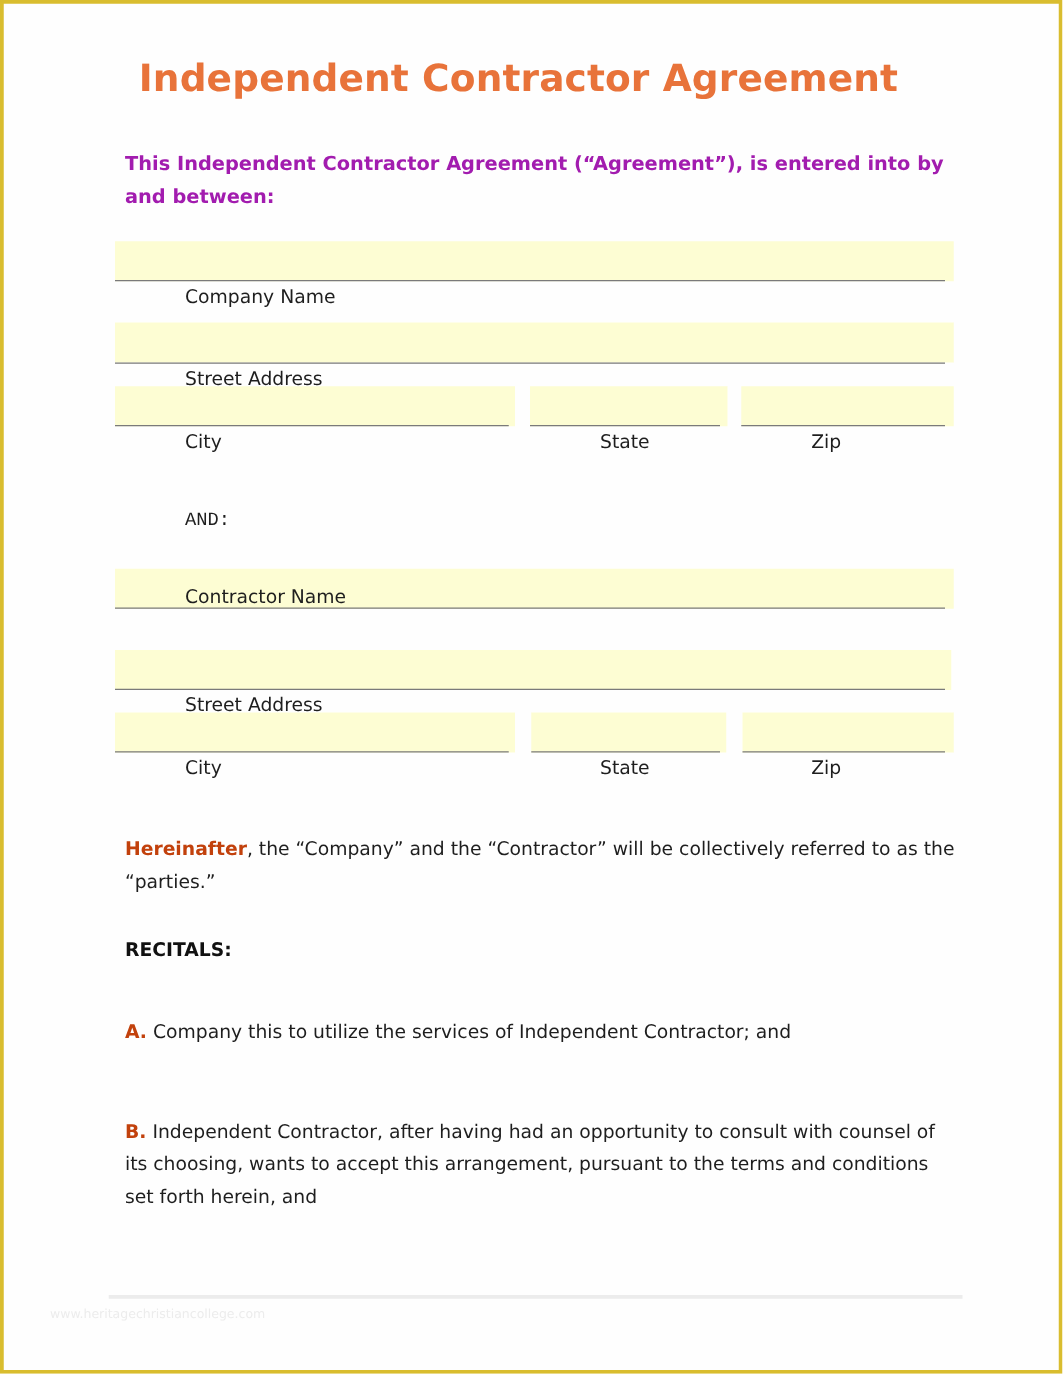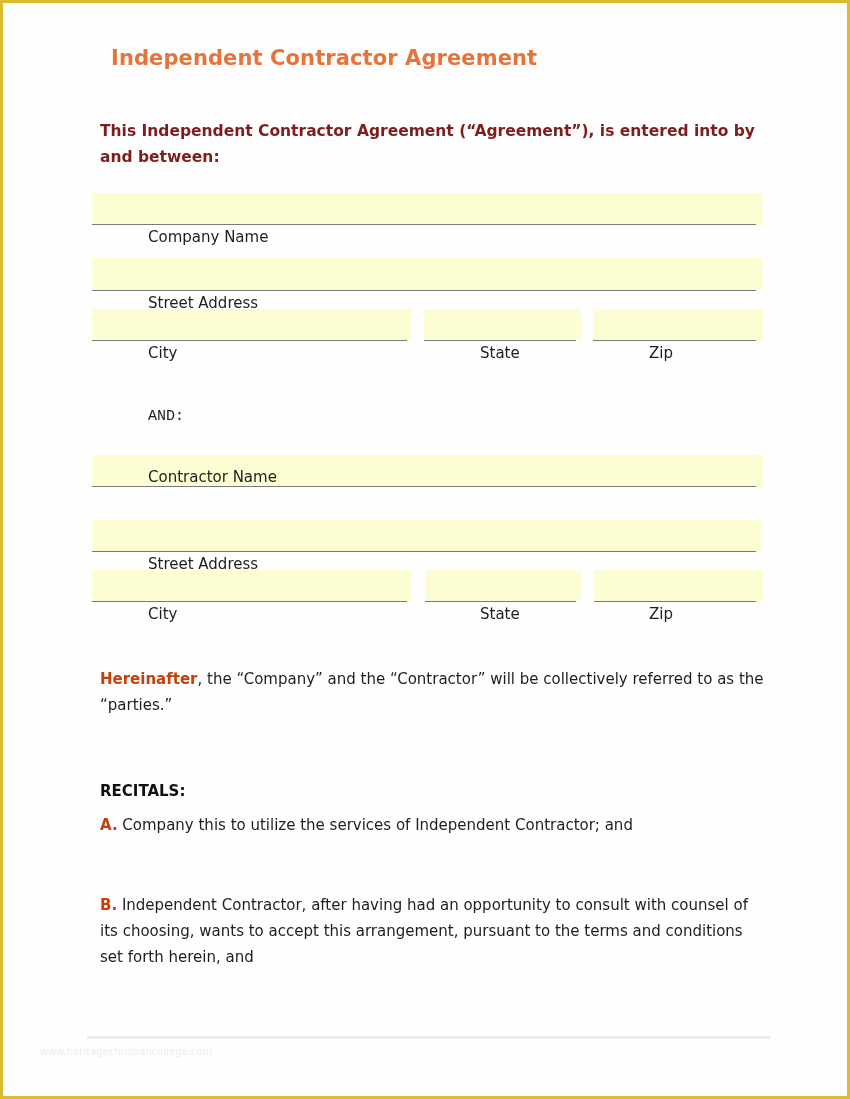--- a/index.html
+++ b/index.html
@@ -10,27 +10,27 @@
       color: #1a1a1a;
       overflow: hidden;
     }
     .page-frame {
       position: absolute; left: 0; top: 0; width: 850px; height: 1099px;
       border: 3px solid #d9bd2f;
       background: #fefefe;
     }
     .title {
       position: absolute; left: 111px; top: 46px;
-      font-size: 21px; font-weight: bold; color: #e8733a;
+      font-size: 30px; font-weight: bold; color: #e8733a;
       letter-spacing: 0.1px;
       white-space: nowrap;
     }
     .intro {
       position: absolute; left: 100px; top: 118px; width: 660px;
-      font-size: 15.5px; font-weight: bold; line-height: 26px; color: #7f1d1d;
+      font-size: 15.5px; font-weight: bold; line-height: 26px; color: #a21caf;
     }
     .fill {
       position: absolute; height: 32px; background: #fdfdd3;
     }
     .uline {
       position: absolute; height: 1px; background: #7a7a7a;
     }
     .label {
       position: absolute; font-size: 15px; color: #1e1e1e; white-space: nowrap; margin-left: 48px;
     }
@@ -101,20 +101,20 @@
   <div class="uline" style="left:425px; top:601px; width:151px;"></div>
   <span class="label" style="left:432px; top:605px;">State</span>
 
   <div class="fill" style="left:594px; top:570px; width:169px;"></div>
   <div class="uline" style="left:594px; top:601px; width:162px;"></div>
   <span class="label" style="left:601px; top:605px;">Zip</span>
 </div>
 
 <p class="para" style="top:666px;"><b>Hereinafter</b><span>, the “Company” and the “Contractor” will be collectively referred to as the “parties.”</span></p>
 
-<div class="heading" style="top:782px;text-align:center;">RECITALS:</div>
+<div class="heading" style="top:751px;text-align:center;">RECITALS:</div>
 
 <p class="para" style="top:812px;"><b>A.</b><span> Company this to utilize the services of Independent Contractor; and</span></p>
 
 <p class="para" style="top:892px; width:660px;"><b>B.</b><span> Independent Contractor, after having had an opportunity to consult with counsel of its choosing, wants to accept this arrangement, pursuant to the terms and conditions set forth herein, and</span></p>
 
 <div class="footer-rule"></div>
 <div class="watermark">www.heritagechristiancollege.com</div>
 
 </body></html>

